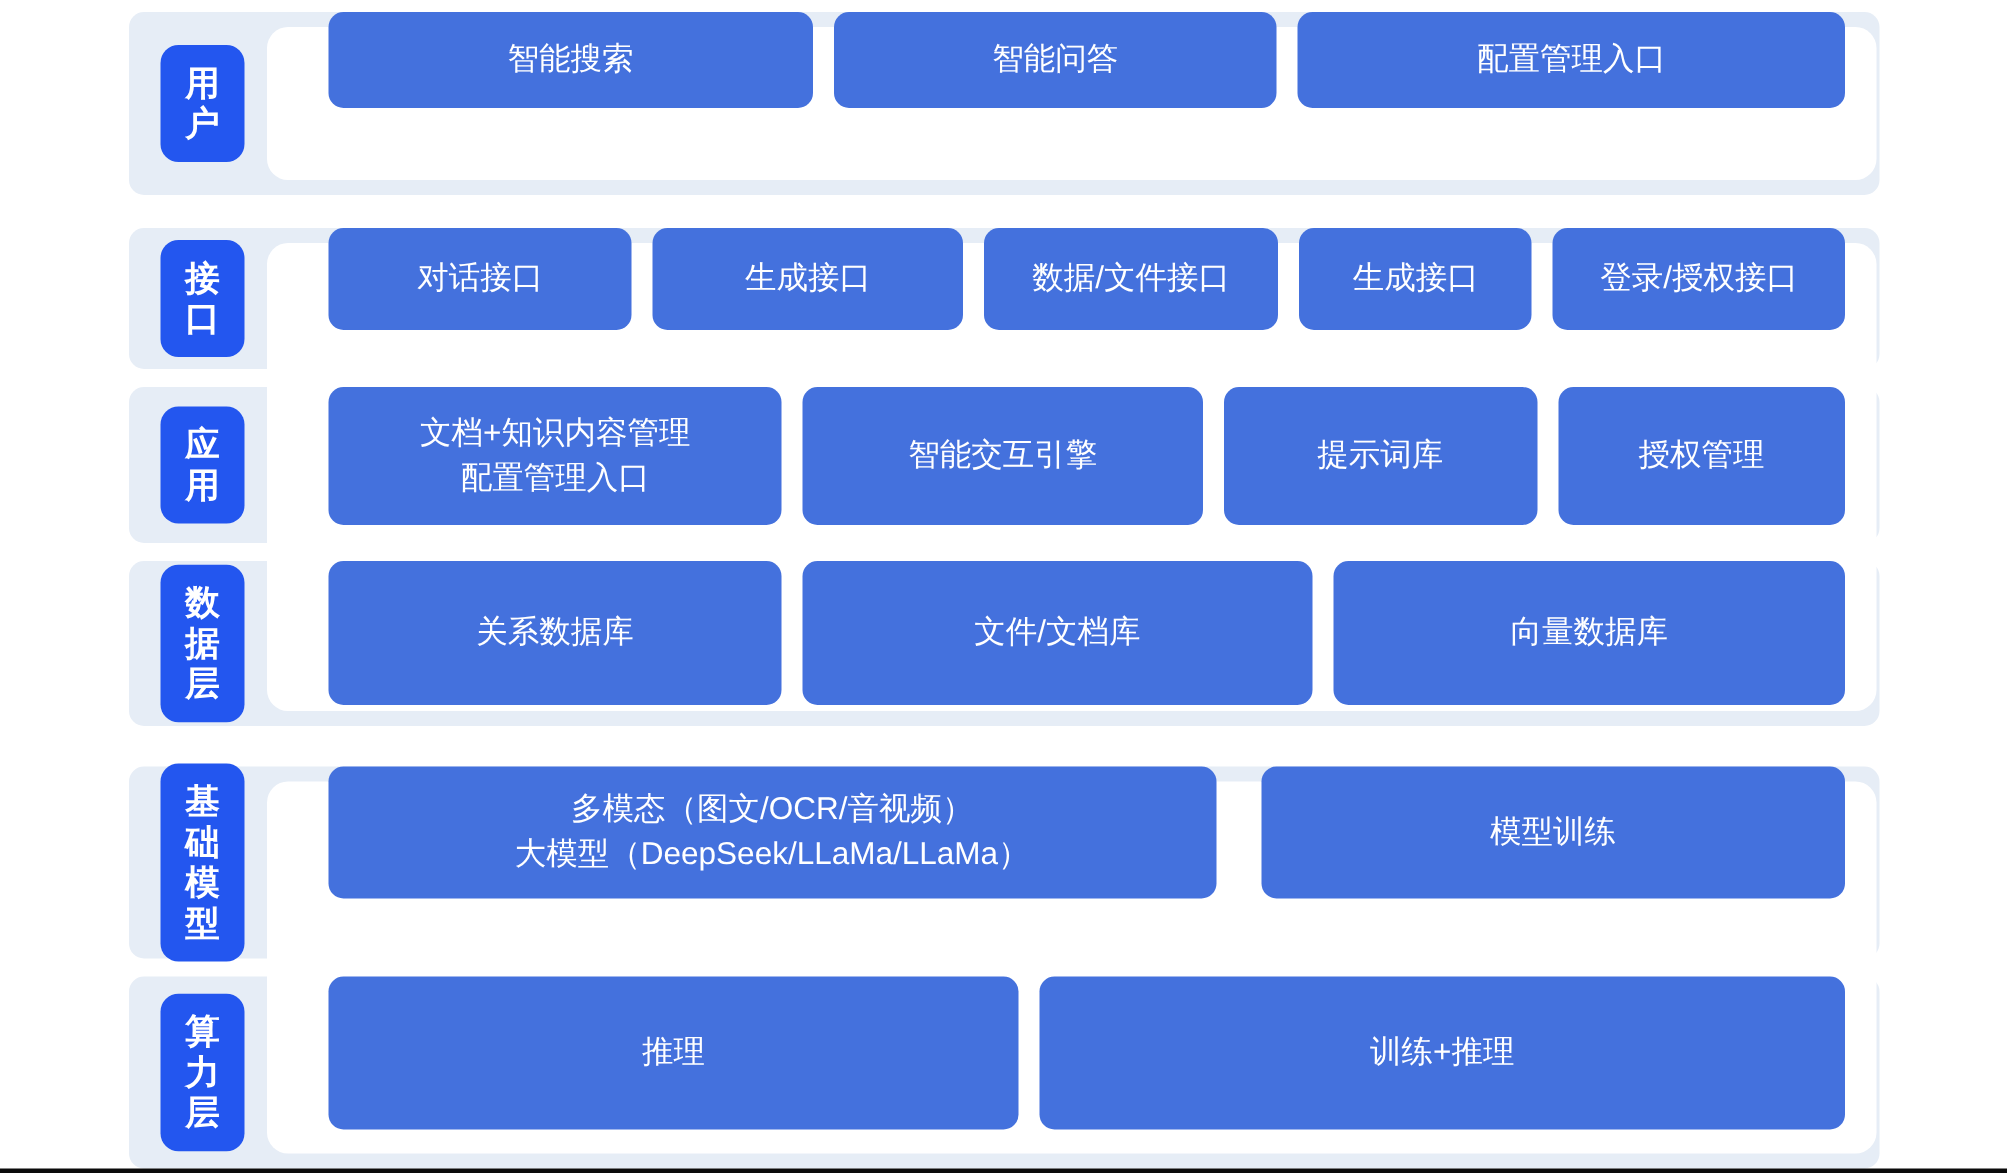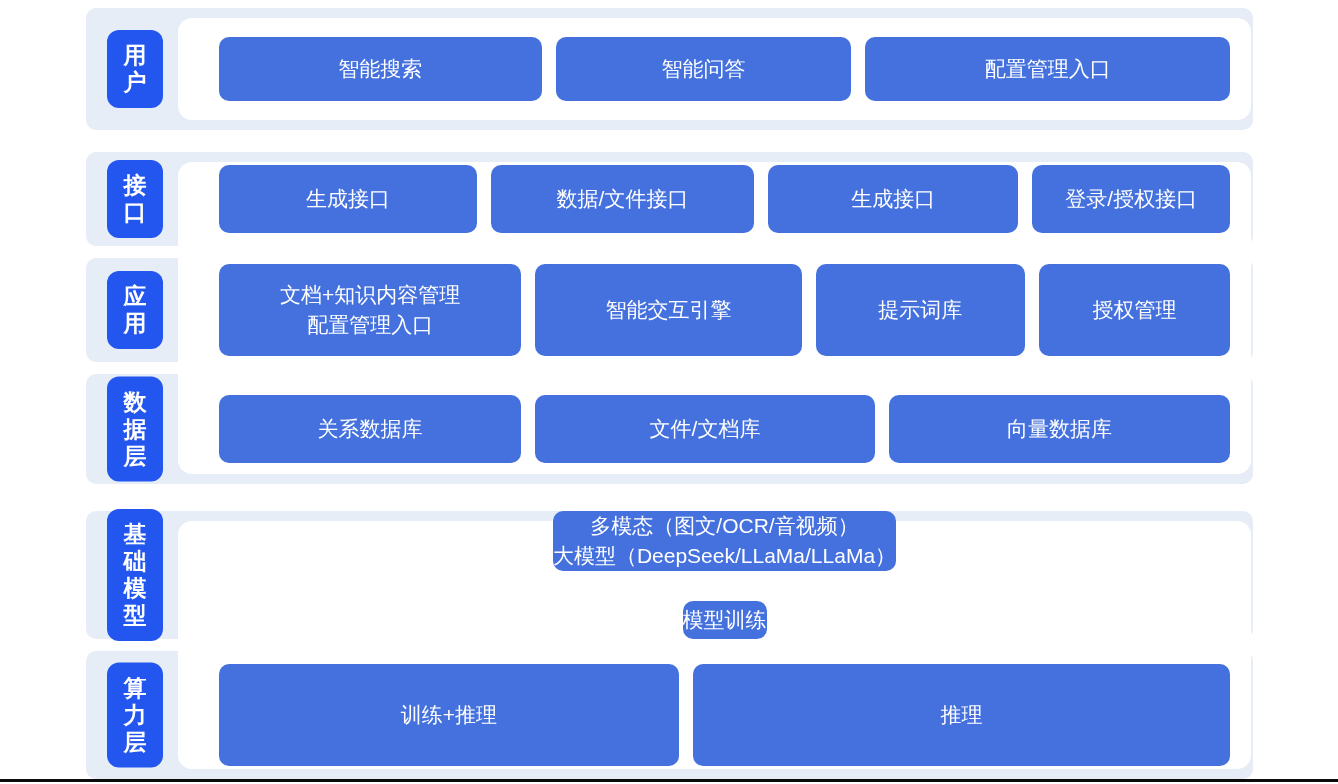--- a/index.html
+++ b/index.html
@@ -27,34 +27,34 @@
   .pill {
     position:absolute; left:21px; top:50%; transform:translateY(-50%);
     width:56px; padding:12px 0; box-sizing:border-box;
     background:#2356ef; border-radius:12px; z-index:2;
     color:#ffffff; font-weight:700; font-size:23px; line-height:27px;
     text-align:center;
   }
   .pill .char { display:block; }
   .row-content {
     position:absolute; left:133px; right:23px; top:0; bottom:0;
-    display:flex; align-items:center; gap:14px; z-index:2;
+    display:flex; align-items:flex-start; gap:14px; z-index:2;
   }
-  .g3 .row.r1 .row-content { gap:30px;flex-direction:column; }
+  .g3 .row.r1 .row-content { gap:30px; }
   .btn {
     flex-grow:1; flex-basis:0; min-width:0;
     background:#4471dd; border-radius:10px;
     color:#ffffff; font-size:21px; line-height:30px; font-weight:500;
     display:flex; flex-direction:column; align-items:center; justify-content:center;
     text-align:center;
   }
   .g1 .row.r1 .btn { height:64px; }
   .g2 .row.r1 .btn { height:68px; }
   .g2 .row.r2 .btn { height:92px; }
-  .g2 .row.r3 .btn { height:68px; }
+  .g2 .row.r3 .btn { height:96px; }
   .g3 .row.r1 .btn { height:88px; }
   .g3 .row.r2 .btn { height:102px; }
   
   .g1 .r1 .btn:nth-child(1){flex-grow:323} .g1 .r1 .btn:nth-child(2){flex-grow:296} .g1 .r1 .btn:nth-child(3){flex-grow:365}
   .g2 .r1 .btn:nth-child(1){flex-grow:205} .g2 .r1 .btn:nth-child(2){flex-grow:209} .g2 .r1 .btn:nth-child(3){flex-grow:199} .g2 .r1 .btn:nth-child(4){flex-grow:157} .g2 .r1 .btn:nth-child(5){flex-grow:197}
   .g2 .r2 .btn:nth-child(1){flex-grow:302} .g2 .r2 .btn:nth-child(2){flex-grow:266} .g2 .r2 .btn:nth-child(3){flex-grow:209} .g2 .r2 .btn:nth-child(4){flex-grow:191}
   .g2 .r3 .btn:nth-child(1){flex-grow:302} .g2 .r3 .btn:nth-child(2){flex-grow:340} .g2 .r3 .btn:nth-child(3){flex-grow:341}
   .g3 .r1 .btn:nth-child(1){flex-grow:395} .g3 .r1 .btn:nth-child(2){flex-grow:260} .g3 .r1 .btn:nth-child(3){flex-grow:295}
   .g3 .r2 .btn:nth-child(1){flex-grow:460} .g3 .r2 .btn:nth-child(2){flex-grow:537}
   .bottom-line {
@@ -82,20 +82,21 @@
         </div>
       </div>
       <div class="group g2">
         <div class="panel"></div>
         <div class="row r1">
           <div class="pill">
             <span class="char">接</span>
             <span class="char">口</span>
           </div>
           <div class="row-content">
+            <div class="btn">对话接口</div>
             <div class="btn">生成接口</div>
             <div class="btn">数据/文件接口</div>
             <div class="btn">生成接口</div>
             <div class="btn">登录/授权接口</div>
           </div>
         </div>
         <div class="row r2">
           <div class="pill">
             <span class="char">应</span>
             <span class="char">用</span>
@@ -140,20 +141,20 @@
             <div class="btn">模型训练</div>
           </div>
         </div>
         <div class="row r2">
           <div class="pill">
             <span class="char">算</span>
             <span class="char">力</span>
             <span class="char">层</span>
           </div>
           <div class="row-content">
+            <div class="btn">推理</div>
             <div class="btn">训练+推理</div>
-            <div class="btn">推理</div>
           </div>
         </div>
       </div>
     </div>
   <div class="bottom-line"></div>
 </div>
 
 </body></html>

